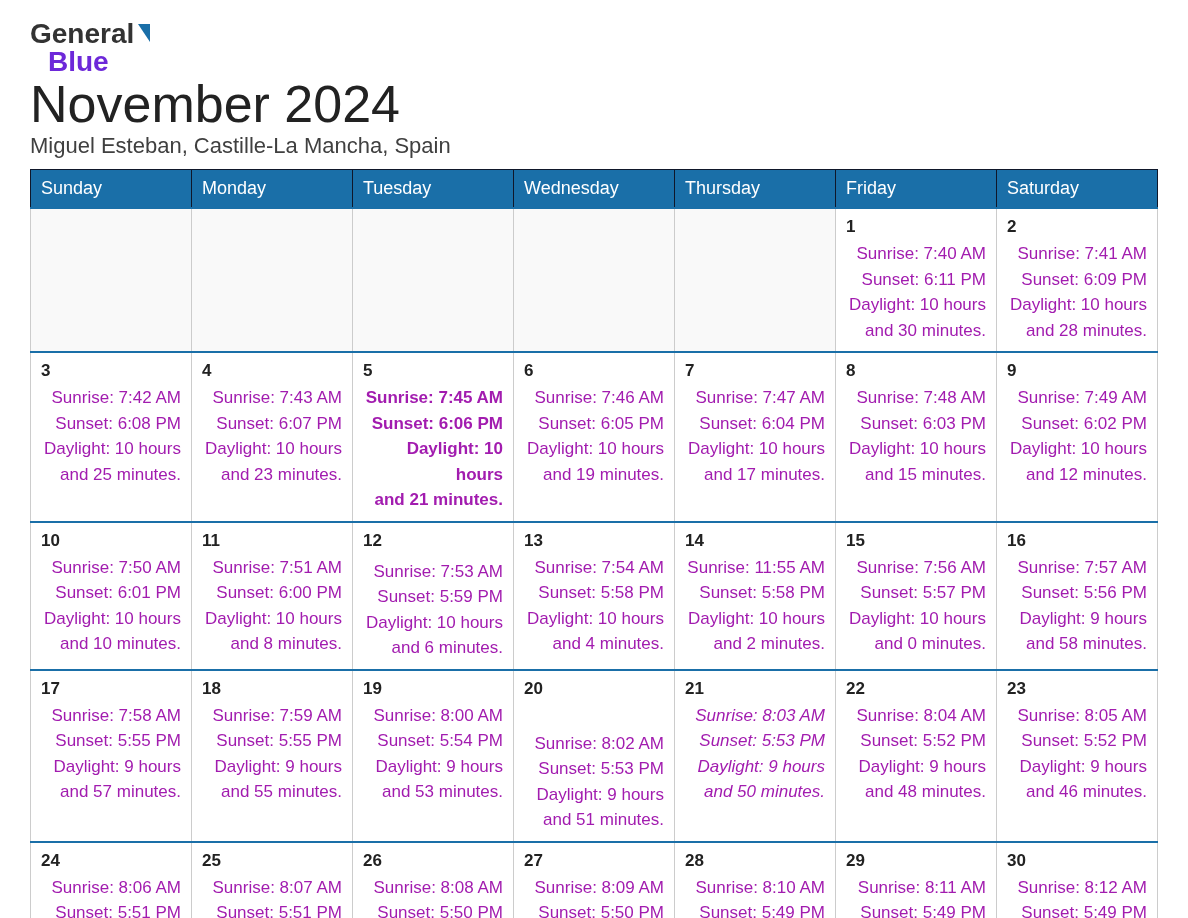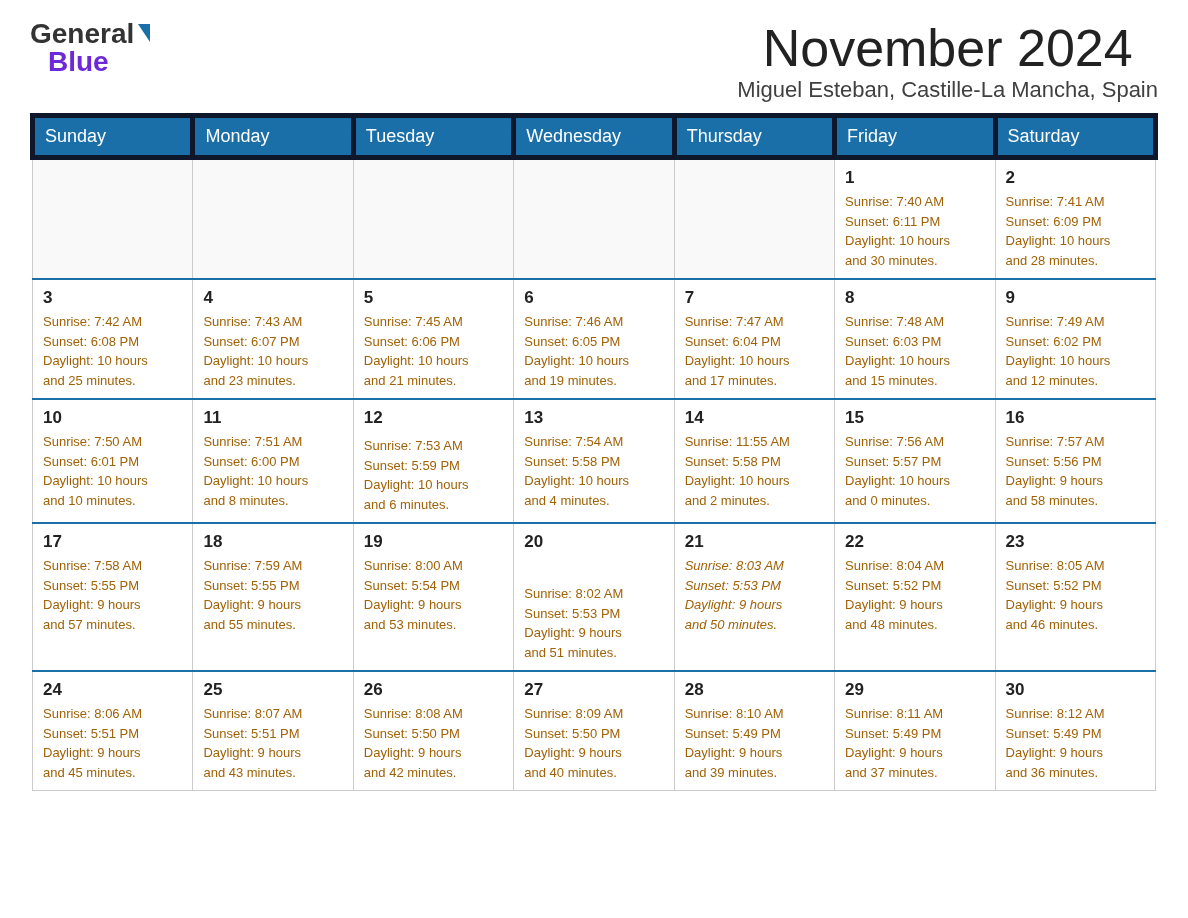--- a/index.html
+++ b/index.html
@@ -8,20 +8,21 @@
       background: #fff;
       width: 1188px;
       min-height: 918px;
       padding: 20px 30px;
     }
     .header {
       display: flex;
       justify-content: space-between;
       align-items: flex-start;
       margin-bottom: 10px;
+      flex-direction: column;
     }
     .logo {
       display: flex;
       flex-direction: column;
       align-items: flex-start;
     }
     .logo-general {
       font-size: 28px;
       font-weight: bold;
       color: #333;
@@ -41,21 +42,21 @@
     .logo-triangle {
       width: 0;
       height: 0;
       border-left: 12px solid transparent;
       border-right: 0px solid transparent;
       border-top: 18px solid #1a6fa8;
       margin-left: 4px;
       margin-bottom: 2px;
     }
     .title-block {
-      text-align: center;
+      text-align: left;
     }
     .month-title {
       font-size: 52px;
       font-weight: normal;
       color: #222;
       line-height: 1.1;
     }
     .subtitle {
       font-size: 22px;
       color: #404040;
@@ -65,21 +66,21 @@
       border-collapse: collapse;
       margin-top: 8px;
     }
     .calendar th {
       background: #1a6fa8;
       color: #fff;
       font-size: 18px;
       font-weight: normal;
       padding: 8px 10px;
       text-align: left;
-      border: 5px solid #0f172a;
+      border: 1px solid #0f172a;
     }
     .calendar td {
       vertical-align: top;
       padding: 8px 10px;
       border: 1px solid #ccc;
       border-top: 2px solid #1a6fa8;
       width: calc(100% / 7);
       min-height: 110px;
       font-size: 13px;
       color: #333;
@@ -88,23 +89,24 @@
       border-top: 2px solid #1a6fa8;
     }
     .day-number {
       font-size: 17px;
       font-weight: bold;
       color: #222;
       display: block;
       margin-bottom: 4px;
     }
     .day-info {
-      font-size: 13px;
-      color: #a16207;
+      font-size: 17px;
+      color: #a21caf;
       line-height: 1.5;
+      text-align: right;
     }
     .empty-cell {
       background: #f9f9f9;
     }
   </style>
 </head>
 <body>
 
 <div class="header">
   <div class="logo">
@@ -164,21 +166,21 @@
         </td>
         <td>
           <span class="day-number">4</span>
           <div class="day-info" style="white-space: pre-line;">Sunrise: 7:43 AM
 Sunset: 6:07 PM
 Daylight: 10 hours
 and 23 minutes.</div>
         </td>
         <td>
           <span class="day-number">5</span>
-          <div class="day-info" style="white-space: pre-line;">Sunrise: 7:45 AM
+          <div class="day-info" style="white-space: pre-line; font-weight: bold;">Sunrise: 7:45 AM
 Sunset: 6:06 PM
 Daylight: 10 hours
 and 21 minutes.</div>
         </td>
         <td>
           <span class="day-number">6</span>
           <div class="day-info" style="white-space: pre-line;">Sunrise: 7:46 AM
 Sunset: 6:05 PM
 Daylight: 10 hours
 and 19 minutes.</div>

